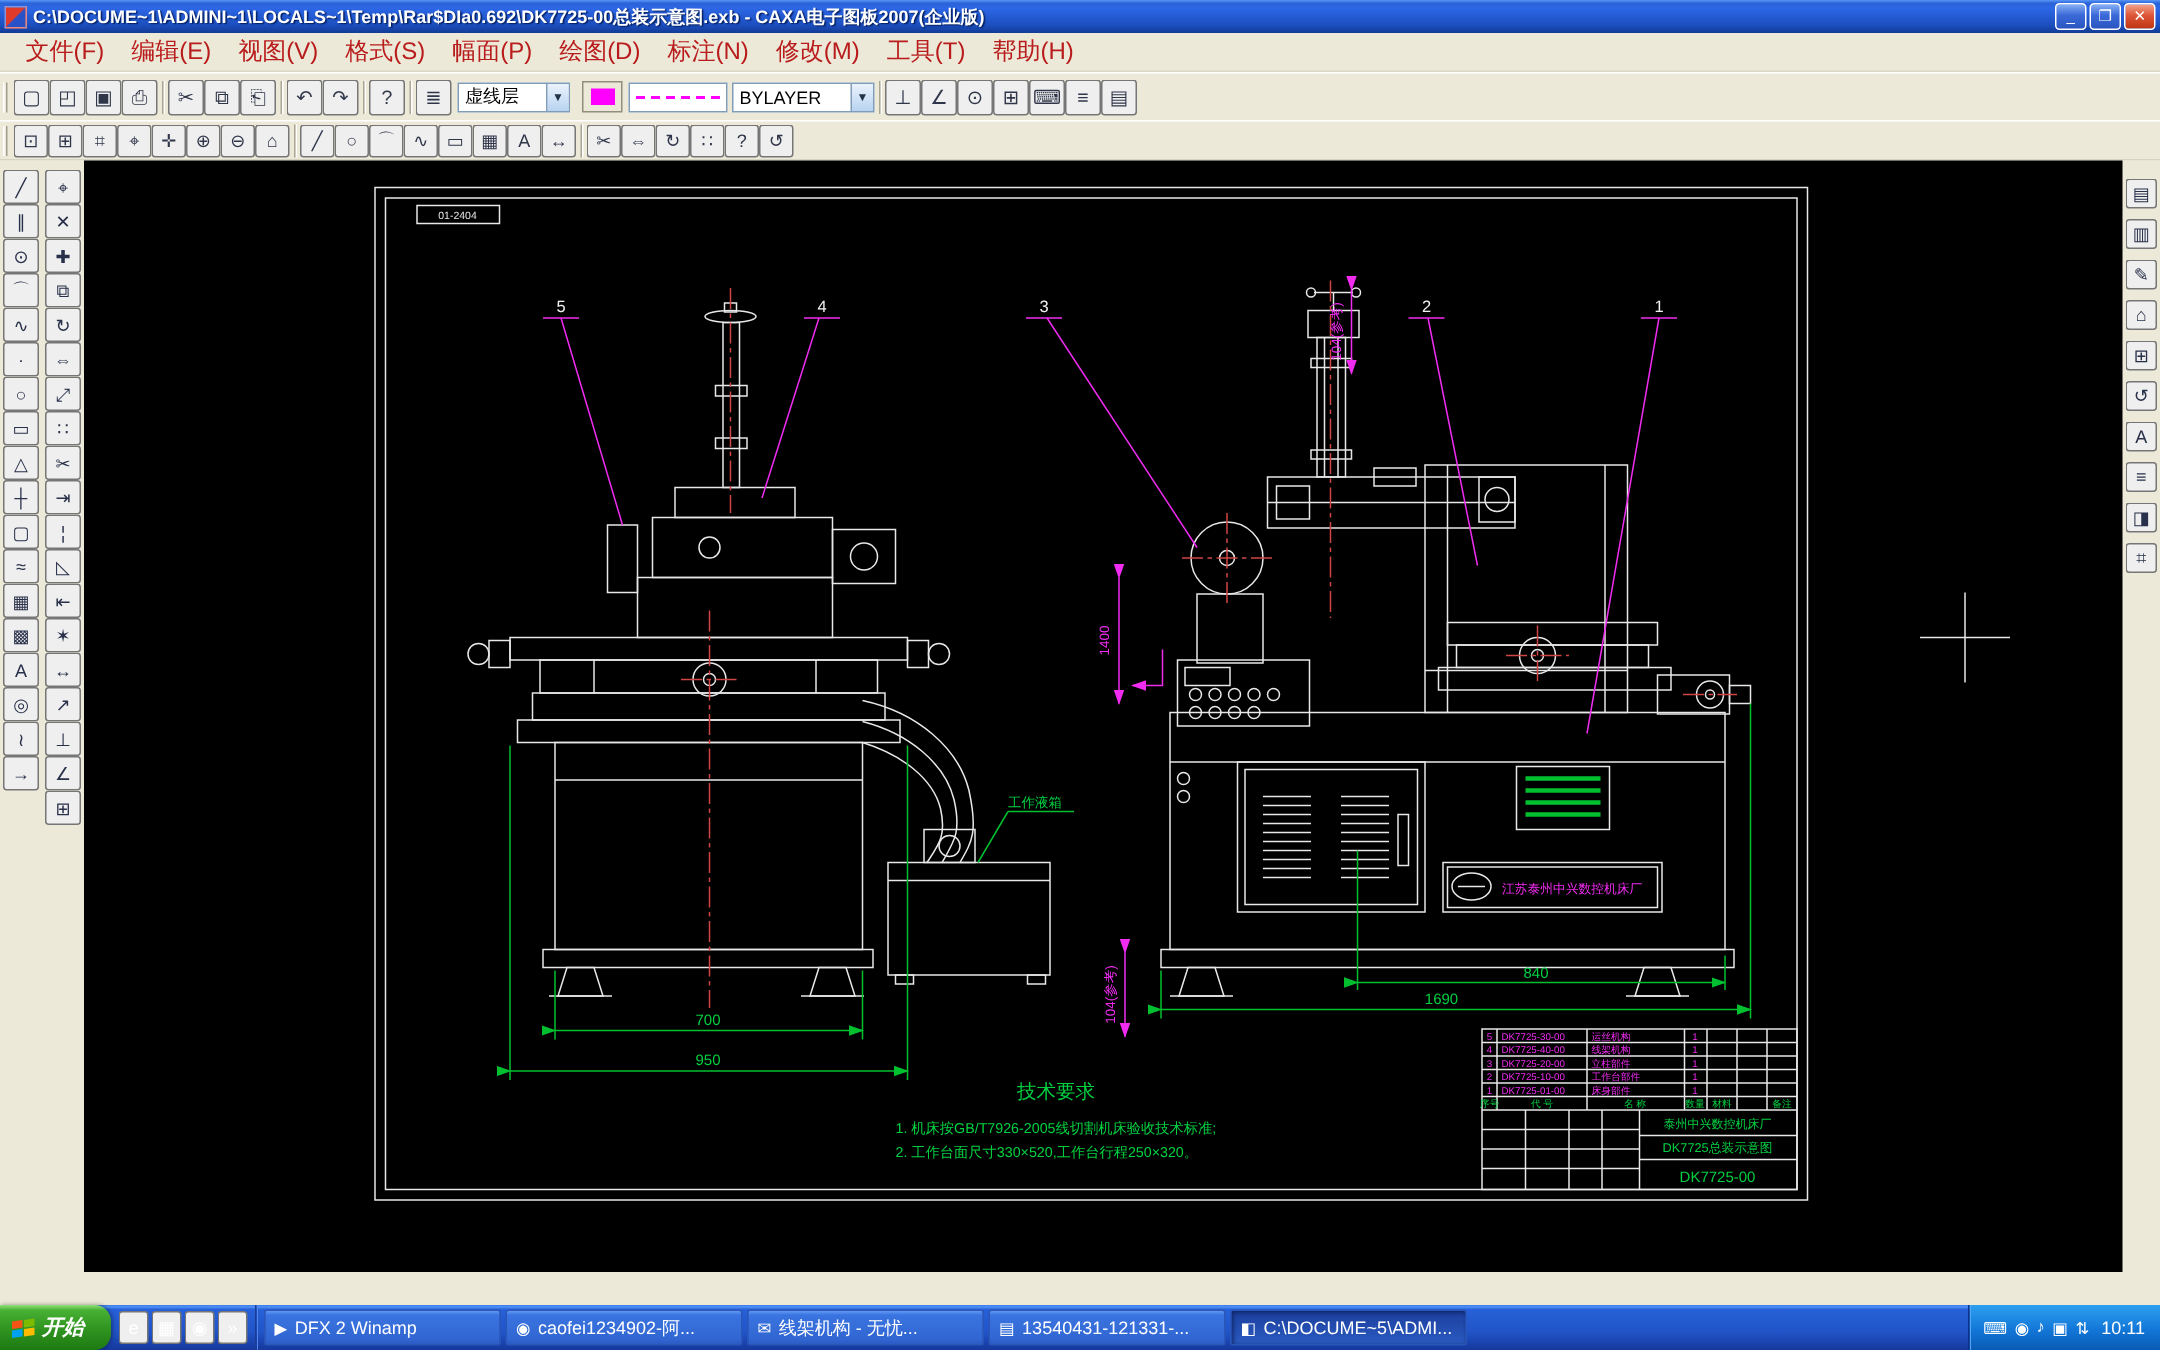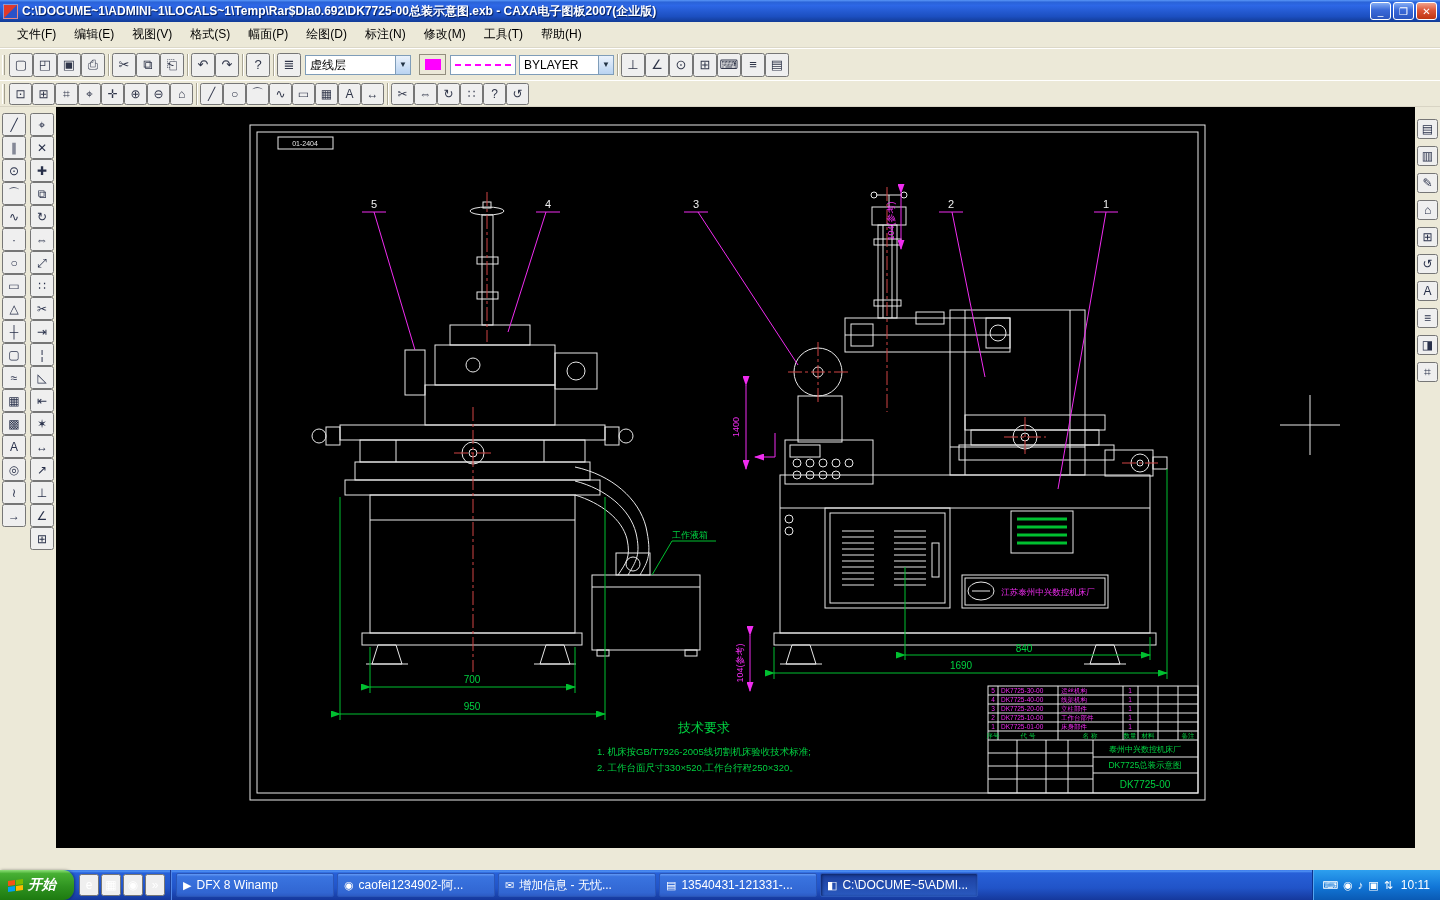--- a/index.html
+++ b/index.html
@@ -15,38 +15,38 @@
     background:linear-gradient(135deg,#e03a2a 0 48%,#2a52c8 52% 100%);}
   .title-text{flex:1;font-size:12px;font-weight:bold;white-space:nowrap;overflow:hidden;
     text-shadow:1px 1px 1px #001a55;}
   .win-controls{display:flex;gap:2px;}
   .win-btn{width:21px;height:18px;border:1px solid #fff;border-radius:3px;color:#fff;font-size:10px;
     line-height:15px;text-align:center;background:linear-gradient(#86aef5,#3a69d8 45%,#2a55c0);}
   .win-btn.close{background:linear-gradient(#f2a38c,#dd5637 45%,#bf3512);}
 
   
   .menubar{position:absolute;top:22px;left:0;right:0;height:26px;background:#ece9d8;display:flex;
-    align-items:center;padding-left:8px;font-size:12px;color:#000000;border-bottom:1px solid #dcd8c8;}
+    align-items:center;padding-left:8px;font-size:16px;color:#b91c1c;border-bottom:1px solid #dcd8c8;}
   .menu-item{padding:4px 9px;cursor:default;}
 
   
   .toolbar{position:absolute;left:0;right:0;background:#ece9d8;display:flex;align-items:center;border-top:1px solid #fff;}
   .toolbar1{top:48px;height:32px;}
   .toolbar2{top:80px;height:27px;border-bottom:1px solid #d8d4c4;}
   .grip{width:3px;height:20px;margin:0 4px 0 2px;border-left:1px solid #fff;border-right:1px solid #a39f8f;}
   .tb-group{display:flex;align-items:center;}
   .tb-btn{width:24px;height:24px;display:flex;align-items:center;justify-content:center;
     font-size:13px;color:#30364a;}
   .toolbar2 .tb-btn{width:23px;height:22px;font-size:12px;}
   .tb-sep{width:1px;height:22px;background:#aaa694;box-shadow:1px 0 0 #fff;margin:0 3px;}
   .combo{height:20px;background:#fff;border:1px solid #7f9db9;display:flex;align-items:center;font-size:12px;}
   .combo .val{padding:0 4px;flex:1;white-space:nowrap;overflow:hidden;}
   .combo .arrow{width:15px;height:18px;border-left:1px solid #7f9db9;font-size:8px;text-align:center;
     line-height:17px;color:#234;background:linear-gradient(#eaf2fc,#b9d3f1);}
-  .layer-combo{width:106px;margin:0 4px;align-items:flex-end;}
+  .layer-combo{width:75px;margin:0 4px;}
   .linetype-combo{width:95px;margin-left:3px;justify-content:space-between;}
   .color-btn{width:27px;height:21px;border:1px solid #928e7e;background:#ece9d8;display:flex;
     align-items:center;justify-content:center;margin:0 4px;}
   .color-swatch{width:16px;height:11px;background:#f0f;}
   .linetype-preview{width:66px;height:20px;border:1px solid #7f9db9;background:#fff;display:flex;
     align-items:center;padding:0 4px;}
   .linetype-preview .dash{width:100%;border-top:2px dashed #f0f;}
 
   
   .left-tools{position:absolute;top:107px;bottom:52px;left:0;width:56px;background:#ece9d8;display:flex;}
@@ -773,29 +773,29 @@
           <span>◉</span>
         </button>
         <button class="ql-btn">
           <span>»</span>
         </button>
       </div>
     <div class="tasks">
 
     <button class="task-btn">
           <span class="task-icon">▶</span>
-          <span class="task-label">DFX 8 Winamp</span>
+          <span class="task-label">DFX 2 Winamp</span>
         </button>
         <button class="task-btn">
           <span class="task-icon">◉</span>
           <span class="task-label">caofei1234902-阿...</span>
         </button>
         <button class="task-btn">
           <span class="task-icon">✉</span>
-          <span class="task-label">增加信息 - 无忧...</span>
+          <span class="task-label">线架机构 - 无忧...</span>
         </button>
         <button class="task-btn">
           <span class="task-icon">▤</span>
           <span class="task-label">13540431-121331-...</span>
         </button>
         <button class="task-btn active">
           <span class="task-icon">◧</span>
           <span class="task-label">C:\DOCUME~5\ADMI...</span>
         </button>
       </div>

